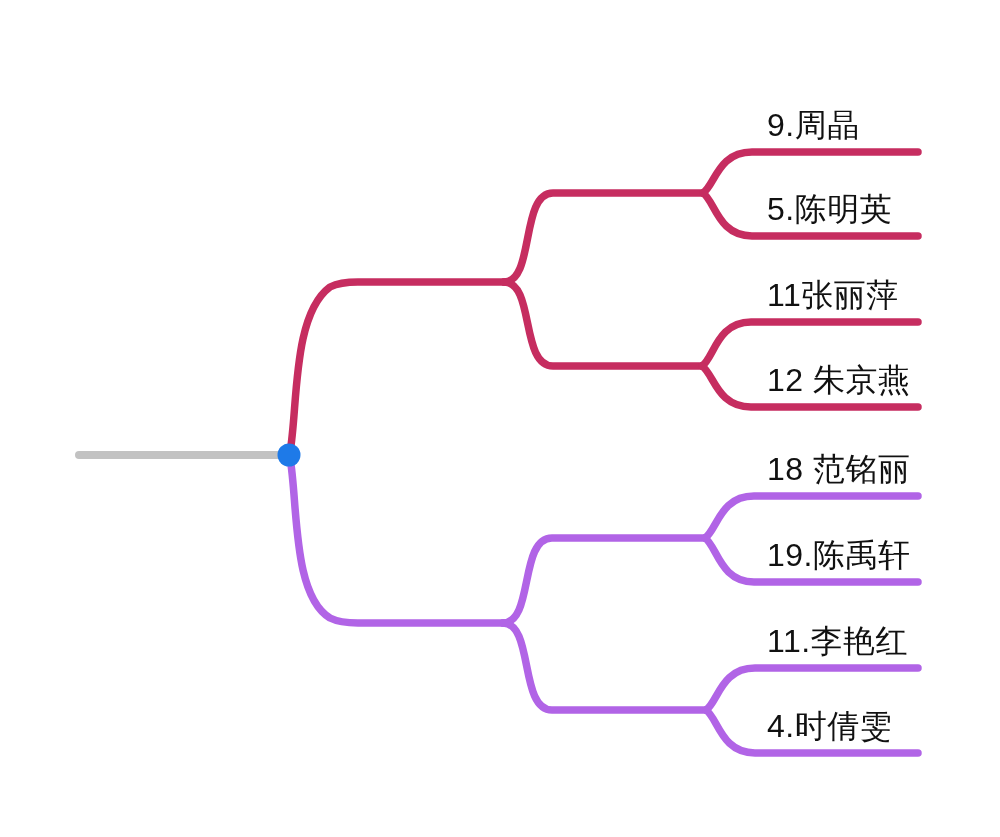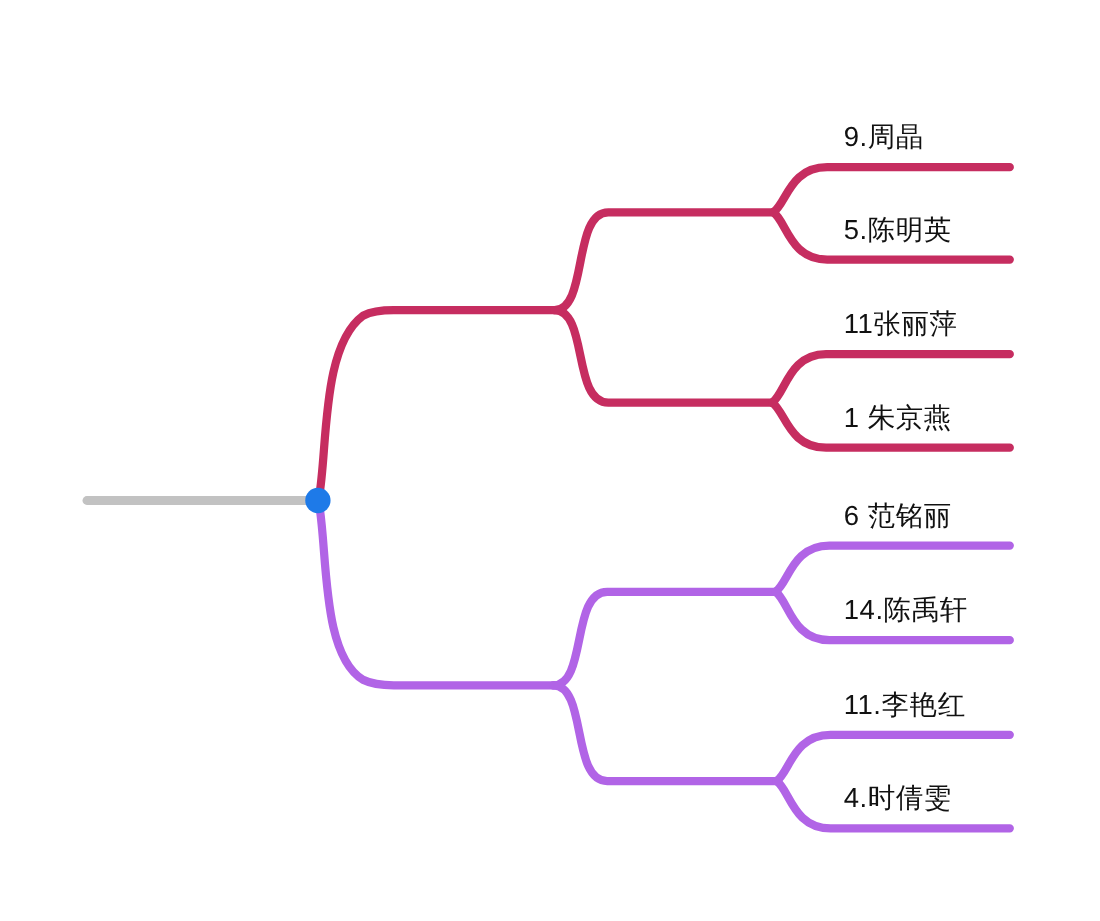--- a/index.html
+++ b/index.html
@@ -16,21 +16,21 @@
     overflow: hidden;
   }
   .mindmap-svg {
     position: absolute;
     left: 0;
     top: 0;
   }
   .leaf-label {
     position: absolute;
     left: 767px;
-    font-size: 25px;
+    font-size: 32px;
     line-height: 26px;
     color: #111111;
     white-space: pre;
     letter-spacing: 0.5px;
     cursor: default;
   }
 </style>
 </head>
 <body>
 
@@ -59,19 +59,19 @@
       <path d="M 706 710 C 718 702 721 668 755 668 L 918 668"></path>
       <path d="M 706 710 C 718 718 721 753 755 753 L 918 753"></path>
     </g>
 
     <circle cx="289" cy="455" r="11.5" fill="#1e7ae8"></circle>
   </svg>
 
   <div class="leaf-label" style="top:112px">9.周晶</div>
   <div class="leaf-label" style="top:196px">5.陈明英</div>
   <div class="leaf-label" style="top:282px">11张丽萍</div>
-  <div class="leaf-label" style="top:367px">1 朱京燕</div>
-  <div class="leaf-label" style="top:456px">6 范铭丽</div>
-  <div class="leaf-label" style="top:542px">14.陈禹轩</div>
+  <div class="leaf-label" style="top:367px">12 朱京燕</div>
+  <div class="leaf-label" style="top:456px">18 范铭丽</div>
+  <div class="leaf-label" style="top:542px">19.陈禹轩</div>
   <div class="leaf-label" style="top:628px">11.李艳红</div>
   <div class="leaf-label" style="top:713px">4.时倩雯</div>
 
 </div>
 
 </body></html>

